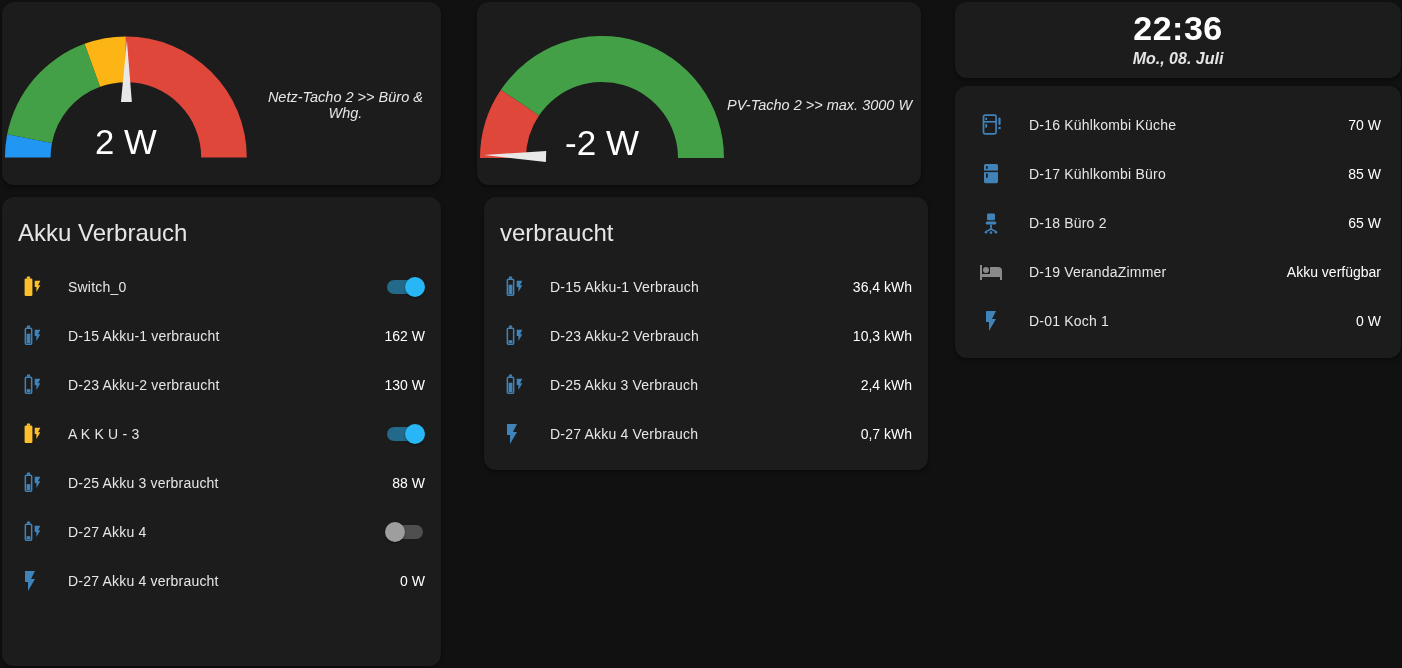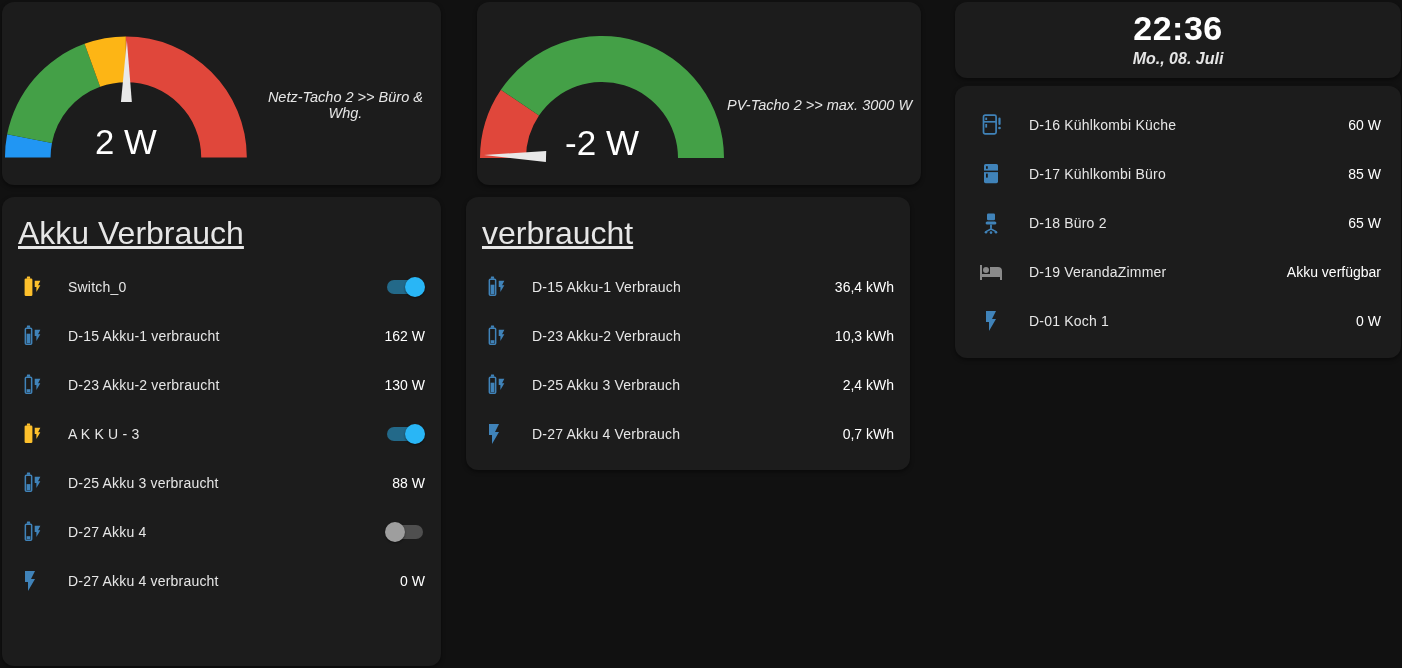--- a/index.html
+++ b/index.html
@@ -10,22 +10,22 @@
   
   .gauge-card{display:flex;flex-direction:row;align-items:center;padding-top:7px;box-sizing:border-box;}
   svg.gauge{width:250px;height:140px;display:block;}
   svg.gauge text{fill:#ffffff;font-size:35px;font-family:"Liberation Sans","DejaVu Sans",sans-serif;}
   .glabel{font-size:14.5px;color:var(--text-primary,#e6e6e6);margin-top:15px;text-align:center;font-style:italic;}
   
   .clock-card{display:flex;flex-direction:column;align-items:center;justify-content:center;}
   .time{font-size:34px;font-weight:700;color:#fff;line-height:36px;letter-spacing:.5px;}
   .date{font-size:16px;font-weight:700;color:#e5e5e5;line-height:25px;font-style:italic;}
   
-  .card-title{padding:22px 16px 15px;font-size:32px;line-height:28px;font-weight:400;
-              color:var(--text-primary,#e6e6e6);text-decoration:underline;}
+  .card-title{padding:22px 16px 15px;font-size:24px;line-height:28px;font-weight:400;
+              color:var(--text-primary,#e6e6e6);}
   .rows{display:block;}
   .rows.pad-top{padding-top:14px;}
   .row{display:flex;align-items:center;height:49px;padding:0 16px;cursor:pointer;}
   .row.wide-pad{padding:0 20px 0 24px;text-align:center;}
   .icon{width:24px;height:24px;flex:none;display:flex;align-items:center;justify-content:center;}
   .icon svg{display:block;}
   .label{margin-left:26px;font-size:14px;font-weight:500;color:var(--text-primary,#e6e6e6);
          letter-spacing:.2px;white-space:nowrap;}
   .value{margin-left:auto;font-size:14px;font-weight:500;color:#ffffff;white-space:nowrap;}
   
@@ -82,21 +82,21 @@
             <svg viewBox="0 0 24 24" width="24" height="24">
               <rect x="4.5" y="2.2" width="12.6" height="18.6" rx="1.6" fill="none" stroke="#4083b9" stroke-width="1.7"></rect>
               <line x1="4.5" y1="8.8" x2="17.1" y2="8.8" stroke="#4083b9" stroke-width="1.7"></line>
               <rect x="6.3" y="4.6" width="1.8" height="2.4" fill="#4083b9"></rect>
               <rect x="6.3" y="11" width="1.8" height="3.6" fill="#4083b9"></rect>
               <rect x="19.4" y="4.6" width="2.2" height="7.4" rx="1.1" fill="#4083b9"></rect>
               <circle cx="20.5" cy="15" r="1.35" fill="#4083b9"></circle>
             </svg>
           </span>
         <span class="label">D-16 Kühlkombi Küche</span>
-        <span class="value">60 W</span>
+        <span class="value">70 W</span>
       </div>
       <div class="row wide-pad">
         <span class="icon">
             <svg viewBox="0 0 24 24" width="24" height="24">
               <rect x="5" y="2" width="14" height="19.2" rx="1.6" fill="#4083b9"></rect>
               <rect x="5" y="8.6" width="14" height="1.5" fill="#1c1c1c"></rect>
               <rect x="7" y="4.2" width="1.8" height="2.6" fill="#1c1c1c"></rect>
               <rect x="7" y="11.6" width="1.8" height="4" fill="#1c1c1c"></rect>
             </svg>
           </span>
@@ -226,21 +226,21 @@
             <svg viewBox="0 0 24 24" width="24" height="24">
               <path fill="#4083b9" d="M7 2V13H10V22L17 10H13L17 2H7Z"></path>
             </svg>
           </span>
         <span class="label">D-27 Akku 4 verbraucht</span>
         <span class="value">0 W</span>
       </div>
     </div>
   </div>
 
-  <div class="card" id="card-verbraucht" style="left:466px;top:197px;width:444px;height:273px;">
+  <div class="card" id="card-verbraucht" style="left:484px;top:197px;width:444px;height:273px;">
     <div class="card-title">verbraucht</div>
     <div class="rows">
       <div class="row">
         <span class="icon">
             <svg viewBox="0 0 24 24" width="24" height="24">
               <rect x="7.35" y="4.15" width="6.3" height="16.1" rx="1" fill="none" stroke="#4083b9" stroke-width="1.5"></rect>
               <rect x="8.9" y="1.6" width="3.2" height="2.2" rx="0.5" fill="#4083b9"></rect>
               <rect x="8.6" y="9.7" width="3.8" height="9.4" fill="#4083b9"></rect>
               <path fill="#4083b9" transform="translate(12.8 4.6) scale(0.56)" d="M7 2V13H10V22L17 10H13L17 2H7Z"></path>
             </svg>

